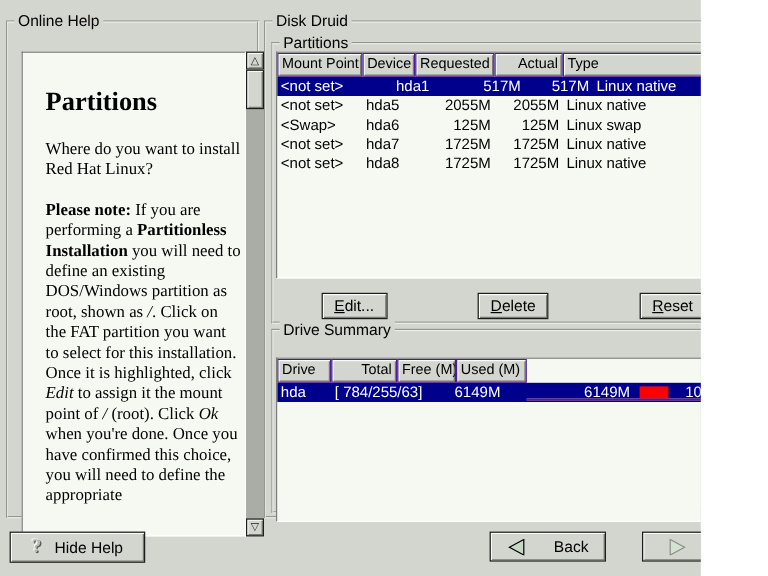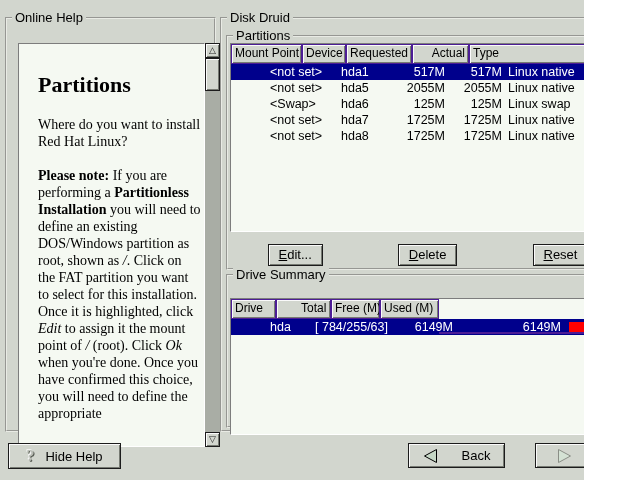--- a/index.html
+++ b/index.html
@@ -72,21 +72,21 @@
   #drive-clist { left:230px; top:298px; width:396px; height:137px; }
 
   .clist-header { display:flex; height:20px; }
   .hdr-cell {
     background:var(--bg,#d2d6ce);
     border:1px solid #4c1d95;
     box-shadow:inset 1px 1px 0 #fafafa, inset -1px -1px 0 #767a72;
     font-size:12px; line-height:17px; padding:0 3px;
     white-space:nowrap; overflow:hidden; flex:0 0 auto;
   }
-  .list-row { display:flex; height:16px; line-height:16px; font-size:12.5px;padding-left:36px; }
+  .list-row { display:flex; height:16px; line-height:16px; font-size:12.5px; }
   .list-row.selected { background:var(--sel,#00008c); color:#fff; }
   .list-cell {
     padding:0 3px; white-space:nowrap; overflow:hidden; flex:0 0 auto;
   }
   .used-bar {
     display:inline-block; width:24px; height:10px;
     background:var(--bar,#ff0000); margin:0 14px 0 2px; vertical-align:-1px;
   }
 
   
@@ -155,21 +155,21 @@
     <div class="clist-header" id="part-header">
         <div class="hdr-cell" style="width: 71px; text-align: left;">Mount Point</div>
         <div class="hdr-cell" style="width: 44px; text-align: left;">Device</div>
         <div class="hdr-cell" style="width: 66px; text-align: left;">Requested</div>
         <div class="hdr-cell" style="width: 57px; text-align: right;">Actual</div>
         <div class="hdr-cell" style="flex: 1 1 auto; text-align: left;">Type</div>
       </div>
     <div id="part-body">
         <div class="list-row selected">
           <div class="list-cell" style="width: 71px; text-align: left;">&lt;not set&gt;</div>
-          <div class="list-cell" style="width: 44px; text-align: left;">hda1</div>
+          <div class="list-cell" style="width: 44px; text-align: left; margin-left: 25px;">hda1</div>
           <div class="list-cell" style="width: 66px; text-align: right;">517M</div>
           <div class="list-cell" style="width: 57px; text-align: right;">517M</div>
           <div class="list-cell" style="flex: 1 1 auto; text-align: left;">Linux native</div>
         </div>
         <div class="list-row">
           <div class="list-cell" style="width: 71px; text-align: left;">&lt;not set&gt;</div>
           <div class="list-cell" style="width: 44px; text-align: left;">hda5</div>
           <div class="list-cell" style="width: 66px; text-align: right;">2055M</div>
           <div class="list-cell" style="width: 57px; text-align: right;">2055M</div>
           <div class="list-cell" style="flex: 1 1 auto; text-align: left;">Linux native</div>

